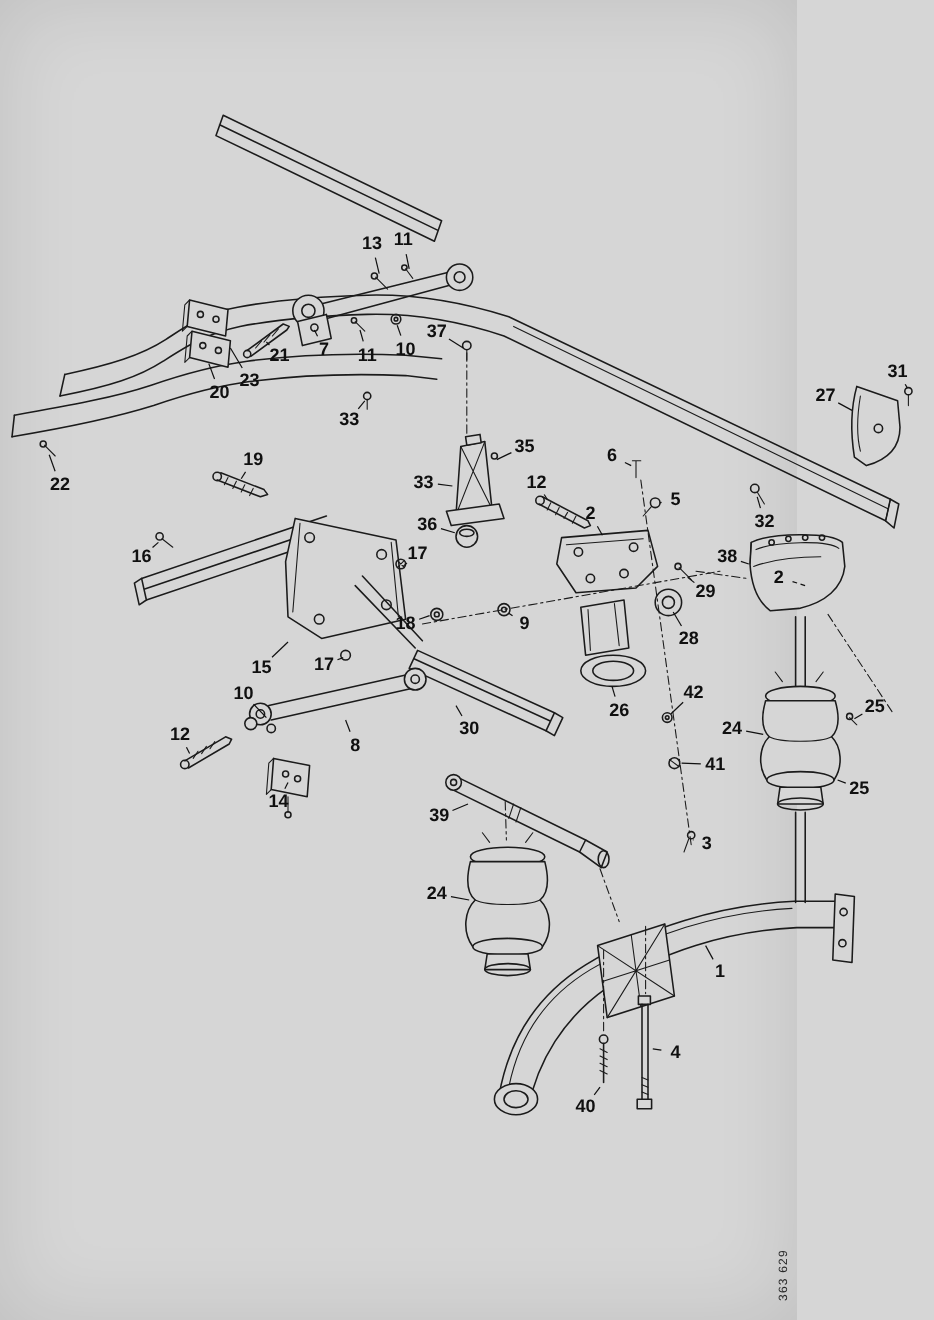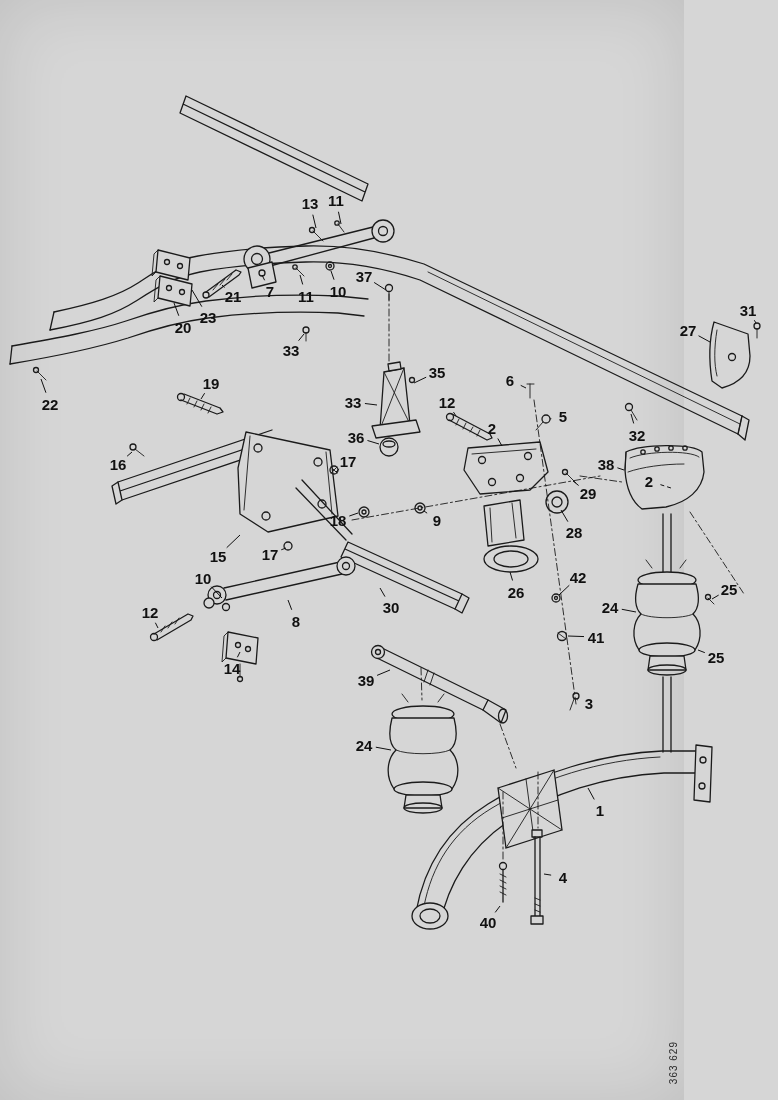--- a/index.html
+++ b/index.html
@@ -3,21 +3,21 @@
 <meta charset="utf-8">
 <title>Diagram</title>
 <style>
   html,body{margin:0;padding:0;}
   body{
     width:778px;height:1100px;
     background:var(--bg,#d6d6d6);
     font-family:"Liberation Sans",sans-serif;
     overflow:hidden;
   }
-  .page{position:relative;width:664px;height:1100px;box-shadow:inset 0 0 70px rgba(0,0,0,0.10);padding-left:20px;}
+  .page{position:relative;width:664px;height:1100px;box-shadow:inset 0 0 70px rgba(0,0,0,0.10);}
   svg.art{position:absolute;left:0;top:0;}
   .draw{stroke:var(--line,#1b1b1b);stroke-width:1.3;fill:none;stroke-linecap:round;stroke-linejoin:round;}
   .draw .thin{stroke-width:0.9;}
   .fb{fill:var(--bg,#d6d6d6);}
   .dash{stroke-dasharray:7 3 2 3;stroke-width:0.9;}
   .callout{font:bold 15px "Liberation Sans",sans-serif;fill:#101010;text-anchor:middle;dominant-baseline:central;}
   .leader{stroke:#101010;stroke-width:1;fill:none;}
   .leader.dashed{stroke-dasharray:4 3;}
   .drawing-number{
     position:absolute;right:5px;bottom:16px;

